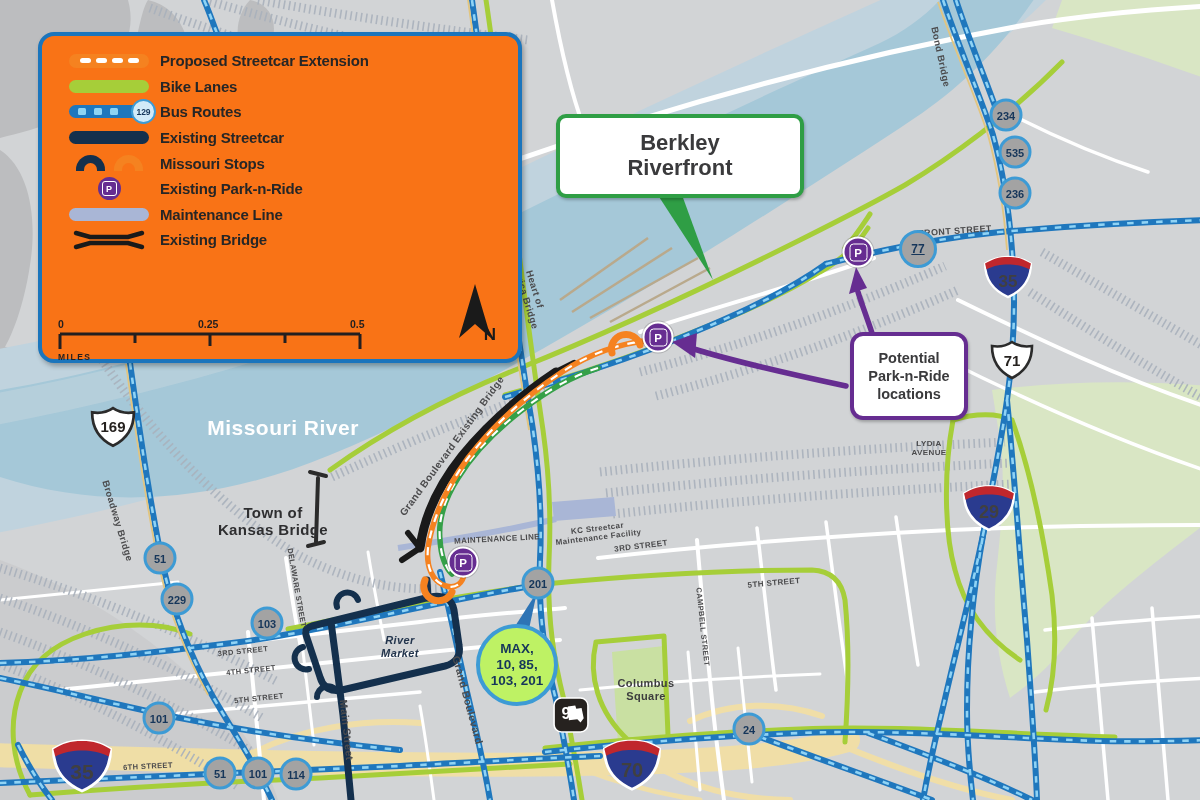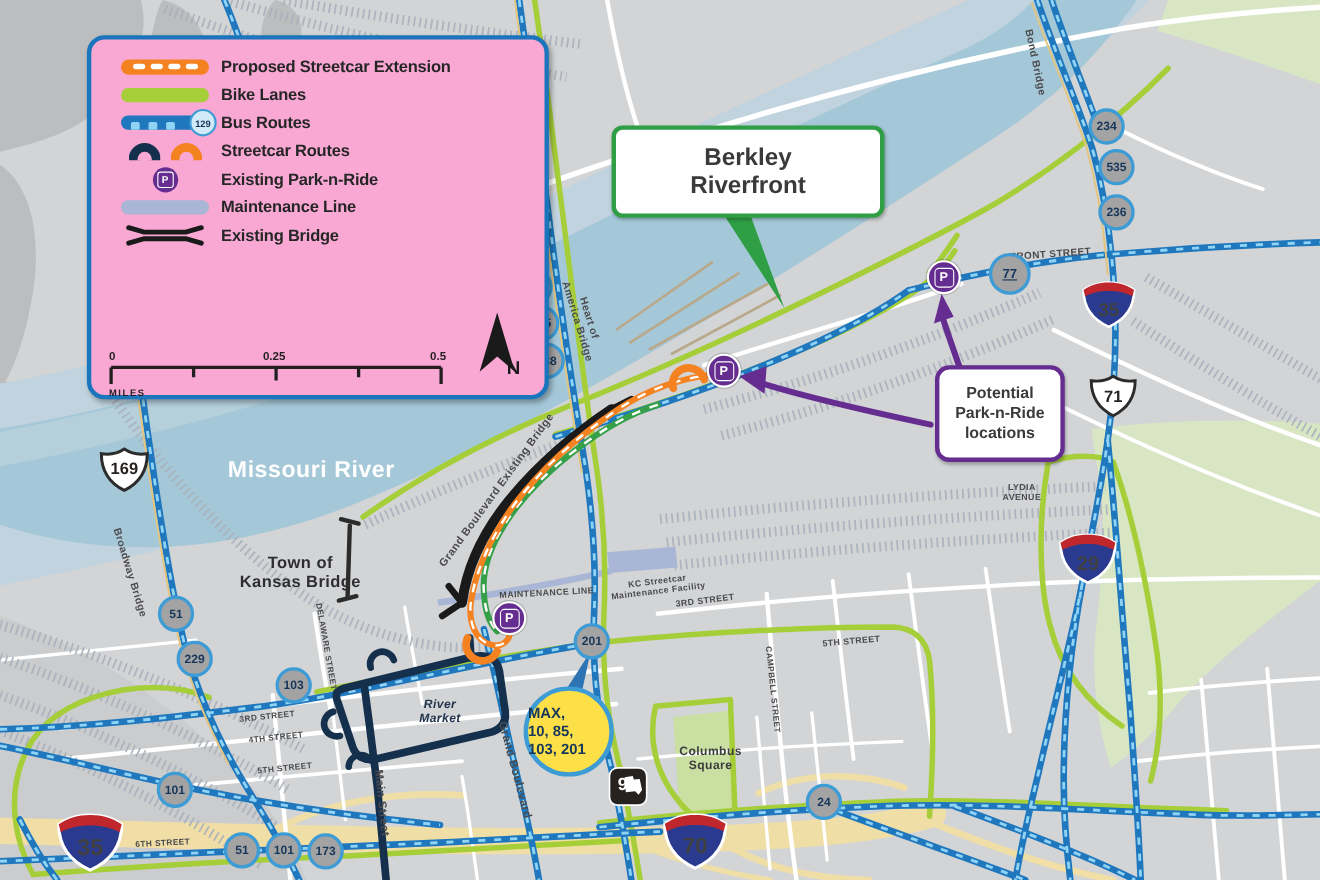--- a/index.html
+++ b/index.html
@@ -11,22 +11,22 @@
   .mlabel{position:absolute;transform:translate(-50%,-50%) rotate(var(--r,0deg));
           font-weight:bold;color:#4b4b4d;white-space:nowrap;letter-spacing:.4px;
           text-align:center;line-height:1.15;}
   .mlabel .ln{display:block;}
 
   
   .badge{position:absolute;transform:translate(-50%,-50%);border-radius:50%;
          background:#a3a3a3;border:3px solid #3d9bd5;color:#16365a;font-weight:bold;
          display:flex;align-items:center;justify-content:center;box-sizing:border-box;}
   #max-badge{position:absolute;transform:translate(-50%,-50%);width:82px;height:82px;border-radius:50%;
-         background:#fde047;border:4px solid #3d9bd5;color:#16365a;font-weight:bold;font-size:13.5px;
-         display:flex;flex-direction:column;justify-content:center;line-height:1.18;box-sizing:border-box;}
+         background:#bef264;border:4px solid #3d9bd5;color:#16365a;font-weight:bold;font-size:13.5px;
+         display:flex;flex-direction:column;align-items:center;justify-content:center;line-height:1.18;box-sizing:border-box;}
 
   
   .shield{position:absolute;transform:translate(-50%,-50%);}
   .shield svg{position:absolute;left:0;top:0;width:100%;height:100%;}
   .shield .shnum{position:absolute;left:0;right:0;text-align:center;font-weight:bold;color:#404040;}
   .shield-i .shnum{top:38%;}
   .shield-us .shnum{top:30%;color:#26221f;}
   .shield-mo .shnum{top:22%;left:-28%;color:#fff;}
 
   
@@ -39,31 +39,31 @@
   
   .callout{position:absolute;background:#fff;display:flex;flex-direction:column;align-items:center;
            justify-content:center;text-align:center;color:#3a3a3c;font-weight:bold;
            box-shadow:1px 2px 3px rgba(0,0,0,.25);}
   #berkley-box{left:556px;top:114px;width:240px;height:76px;border:4.5px solid var(--c-callout_green,#2f9e45);
            border-radius:10px;font-size:22px;line-height:1.12;}
   #pnr-box{left:850px;top:332px;width:110px;height:80px;border:4px solid var(--c-park_n_ride,#662d91);
            border-radius:13px;font-size:14.5px;line-height:1.25;}
 
   
-  #legend{position:absolute;left:38px;top:32px;width:420px;height:331px;background:#f9a8d4;
+  #legend{position:absolute;left:38px;top:32px;width:484px;height:331px;background:#f97316;
           border:4px solid var(--c-legend_border,#1b75bc);border-radius:16px;
-          box-shadow:2px 3px 5px rgba(0,0,0,.3);box-sizing:border-box;padding:12px 0 0 16px;margin-left:41px;}
+          box-shadow:2px 3px 5px rgba(0,0,0,.3);box-sizing:border-box;padding:12px 0 0 16px;}
   .lrow{display:flex;align-items:center;height:25.6px;}
   .lswatch{width:102px;display:flex;align-items:center;justify-content:center;flex:none;}
   .llabel{font-size:15px;font-weight:bold;color:#262626;letter-spacing:-.2px;}
   .pill{width:80px;height:13px;border-radius:7px;}
   .dashpill{width:80px;height:14px;border-radius:7px;display:flex;align-items:center;justify-content:center;gap:5px;}
   .dashpill i{display:block;width:11px;height:5px;background:#fff;border-radius:2.5px;}
   .busline{position:relative;width:80px;height:13px;background:var(--c-bus_route,#1f77bd);border-radius:7px;
-           display:flex;align-items:flex-end;gap:8px;padding-left:9px;box-sizing:border-box;}
+           display:flex;align-items:center;gap:8px;padding-left:9px;box-sizing:border-box;}
   .busline i{display:block;width:8px;height:7px;background:#8fd4f4;border-radius:1.5px;}
   .lbadge{position:absolute;right:-7px;top:-6px;width:25px;height:25px;border-radius:50%;
           background:#d2eaf8;border:2.5px solid #3d9bd5;color:#16365a;font-weight:bold;font-size:8.5px;
           display:flex;align-items:center;justify-content:center;box-sizing:border-box;}
   .arc{display:block;width:29px;height:16px;border:8px solid #14304d;border-bottom:none;
        border-radius:15px 15px 0 0;box-sizing:border-box;}
   .arc.orange{border-color:var(--c-streetcar_extension,#f58220);}
   .lp{width:23px;height:23px;border-radius:50%;background:var(--c-park_n_ride,#662d91);
       display:flex;align-items:center;justify-content:center;}
   .lp .pglyph{width:13px;height:13px;border-width:1.4px;font-size:9px;border-radius:3px;}
@@ -325,21 +325,21 @@
       <div class="badge" style="left: 1015px; top: 152px; width: 33px; height: 33px; font-size: 11px;">535</div>
       <div class="badge" style="left: 1015px; top: 193px; width: 33px; height: 33px; font-size: 11px;">236</div>
       <div class="badge" style="left: 918px; top: 249px; width: 38px; height: 38px; font-size: 12px; text-decoration: underline;">77</div>
       <div class="badge" style="left: 160px; top: 558px; width: 33px; height: 33px; font-size: 11px;">51</div>
       <div class="badge" style="left: 177px; top: 599px; width: 33px; height: 33px; font-size: 11px;">229</div>
       <div class="badge" style="left: 267px; top: 623px; width: 33px; height: 33px; font-size: 11px;">103</div>
       <div class="badge" style="left: 538px; top: 583px; width: 33px; height: 33px; font-size: 11px;">201</div>
       <div class="badge" style="left: 159px; top: 718px; width: 33px; height: 33px; font-size: 11px;">101</div>
       <div class="badge" style="left: 220px; top: 773px; width: 33px; height: 33px; font-size: 11px;">51</div>
       <div class="badge" style="left: 258px; top: 773px; width: 33px; height: 33px; font-size: 11px;">101</div>
-      <div class="badge" style="left: 296px; top: 774px; width: 33px; height: 33px; font-size: 11px;">173</div>
+      <div class="badge" style="left: 296px; top: 774px; width: 33px; height: 33px; font-size: 11px;">114</div>
       <div class="badge" style="left: 749px; top: 729px; width: 33px; height: 33px; font-size: 11px;">24</div>
     </div>
   <div id="max-badge" style="left:517px;top:665px;">
     <span>MAX,</span>
     <span>10, 85,</span>
     <span>103, 201</span>
   </div>
 
   <div class="shield shield-i" style="left:1008px;top:277px;width:50px;height:44px;font-size:17px;">
     <svg viewBox="0 0 52 46">
@@ -439,25 +439,31 @@
           <div class="busline">
             <i></i>
             <i></i>
             <i></i>
         <span class="lbadge">129</span>
           </div>
         </div>
       <div class="llabel">Bus Routes</div>
     </div>
     <div class="lrow">
+      <div class="lswatch">
+          <div class="pill" style="background:var(--c-existing_streetcar,#14304d);"></div>
+        </div>
+      <div class="llabel">Existing Streetcar</div>
+    </div>
+    <div class="lrow">
       <div class="lswatch" style="gap:9px;">
           <span class="arc"></span>
           <span class="arc orange"></span>
         </div>
-      <div class="llabel">Streetcar Routes</div>
+      <div class="llabel">Missouri Stops</div>
     </div>
     <div class="lrow">
       <div class="lswatch">
           <span class="lp">
             <span class="pglyph">P</span>
           </span>
         </div>
       <div class="llabel">Existing Park-n-Ride</div>
     </div>
     <div class="lrow">

